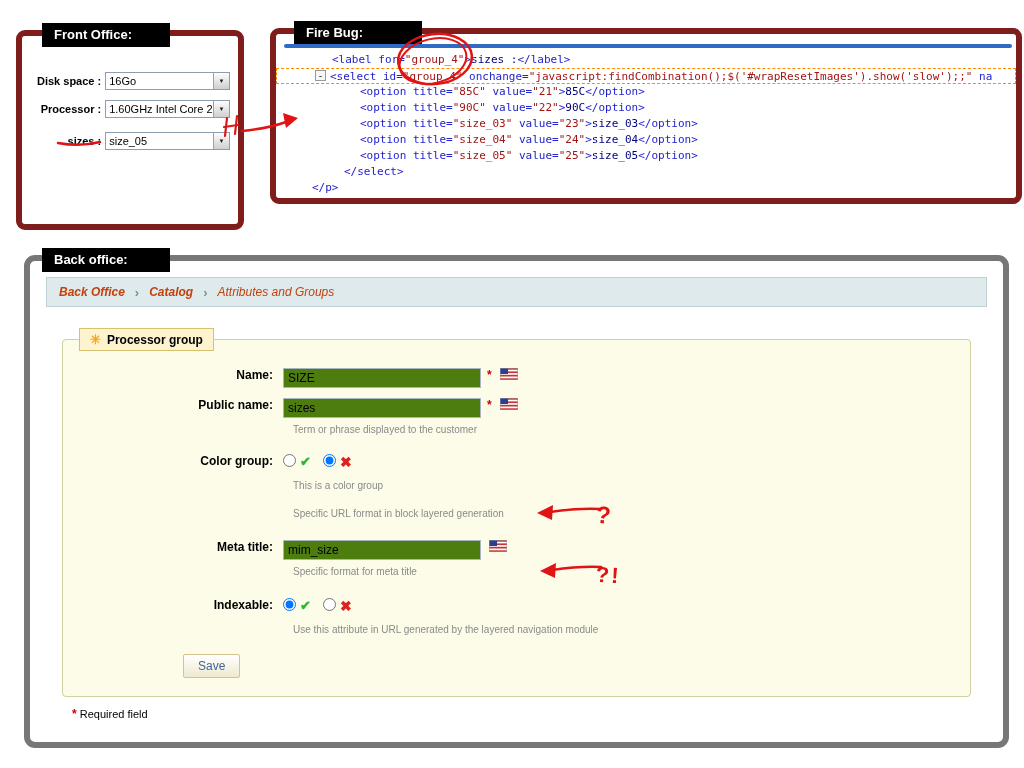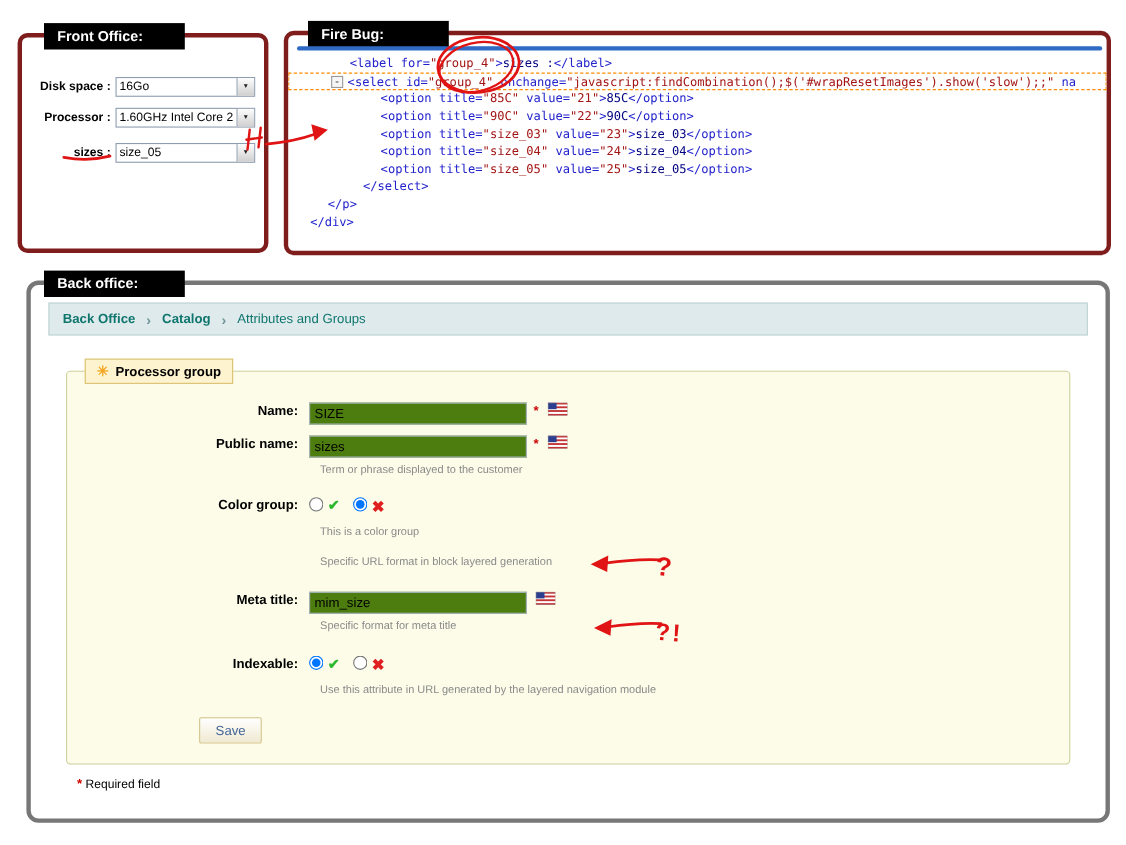--- a/index.html
+++ b/index.html
@@ -1,57 +1,57 @@
 <!DOCTYPE html>
 <html><head>
 <meta charset="utf-8">
 <style>
   * { box-sizing: border-box; margin: 0; padding: 0; }
   html,body { background:#fff; }
   body { font-family: "Liberation Sans", sans-serif; color:#000; }
   .canvas { position:relative; width:1024px; height:768px; background:#fff; overflow:hidden; }
 
   
-  .panel { position:absolute; background:#fff; border:4px solid #7f1d1d; border-radius:9px; }
+  .panel { position:absolute; background:#fff; border:6px solid #7f1d1d; border-radius:9px; }
   .panel-tag { position:absolute; top:-13px; background:#000; color:#fff; font-weight:bold;
                font-size:13px; padding:4px 12px 5px; min-width:128px; }
 
   
   .fo-panel { left:16px; top:30px; width:228px; height:200px; }
   .fo-panel .panel-tag { left:20px; }
   .fo-body { padding:36px 8px 0; }
   .fo-row { display:flex; align-items:center; margin-bottom:10px; }
   .fo-row.gap { margin-top:14px; }
   .fo-label { width:84px; text-align:right; font-weight:bold; font-size:11px; padding-right:4px; white-space:nowrap; }
   .combo { width:140px; height:18px; border:1px solid #8e9db0; background:#fff; display:flex; align-items:stretch; font-size:11px; }
   .combo-value { flex:1; overflow:hidden; white-space:nowrap; padding:2px 0 0 3px; }
   .combo-btn { width:16px; border-left:1px solid #98a4b2; background:linear-gradient(#fdfdfd,#cfcfcf);
                display:flex; align-items:center; justify-content:center; font-size:6px; color:#222; }
 
   
-  .fb-panel { left:258px; top:28px; width:752px; height:204px;padding-left:14px; }
+  .fb-panel { left:270px; top:28px; width:752px; height:176px;padding-left:14px; }
   .fb-panel .panel-tag { left:18px; }
   .fb-topline { position:absolute; left:8px; right:4px; top:10px; height:4px; background:#2f6bc4; border-radius:2px; }
   .fb-code { position:absolute; left:0; right:0; top:18px; bottom:2px; overflow:hidden;
              font-family:"DejaVu Sans Mono", monospace; font-size:11px; line-height:16px; white-space:nowrap; }
   .code-line { height:16px; }
   .code-line.hl { border:1px dashed #ff8c00; }
   .toggle { display:inline-block; width:11px; height:11px; border:1px solid #999; background:#f6f6f6;
             color:#333; font-size:10px; line-height:9px; text-align:center; margin-right:4px; vertical-align:1px; }
   .c-tag { color:#2222cc; }
   .c-attr { color:#2222cc; }
   .c-val { color:#a31515; }
   .c-txt { color:#000080; }
 
   
   .bo-panel { left:24px; top:255px; width:985px; height:493px; border-radius:11px; border-color:#777; }
   .bo-panel .panel-tag { left:12px; }
   .breadcrumb { margin:16px 16px 0; height:30px; background:#dfeaec; border:1px solid #bfd3d6;
                 display:flex; align-items:center; padding:0 12px; font-size:12px; }
-  .crumb { font-weight:bold; color:#0f766e; }
+  .crumb { font-weight:bold; color:#c2410c;font-style:italic; }
   .crumb.last { font-weight:normal; }
   .crumb-sep { color:#6f959b; font-weight:bold; margin:0 10px; font-size:13px; }
 
   fieldset.bo-fieldset { margin:32px 32px 0; background:#fcfce9; border:1px solid #d0d0a0; border-radius:4px;
                          position:relative; padding:28px 20px 12px; }
   .legend { position:absolute; top:-12px; left:16px; background:#fdf3cf; border:1px solid #d9c06f;
             padding:3px 10px; font-size:12px; font-weight:bold; display:flex; align-items:center; gap:6px; }
   .legend-star { color:#f5a623; font-size:13px; }
 
   .bo-row { display:flex; align-items:flex-start; height:22px; margin-bottom:8px; }

